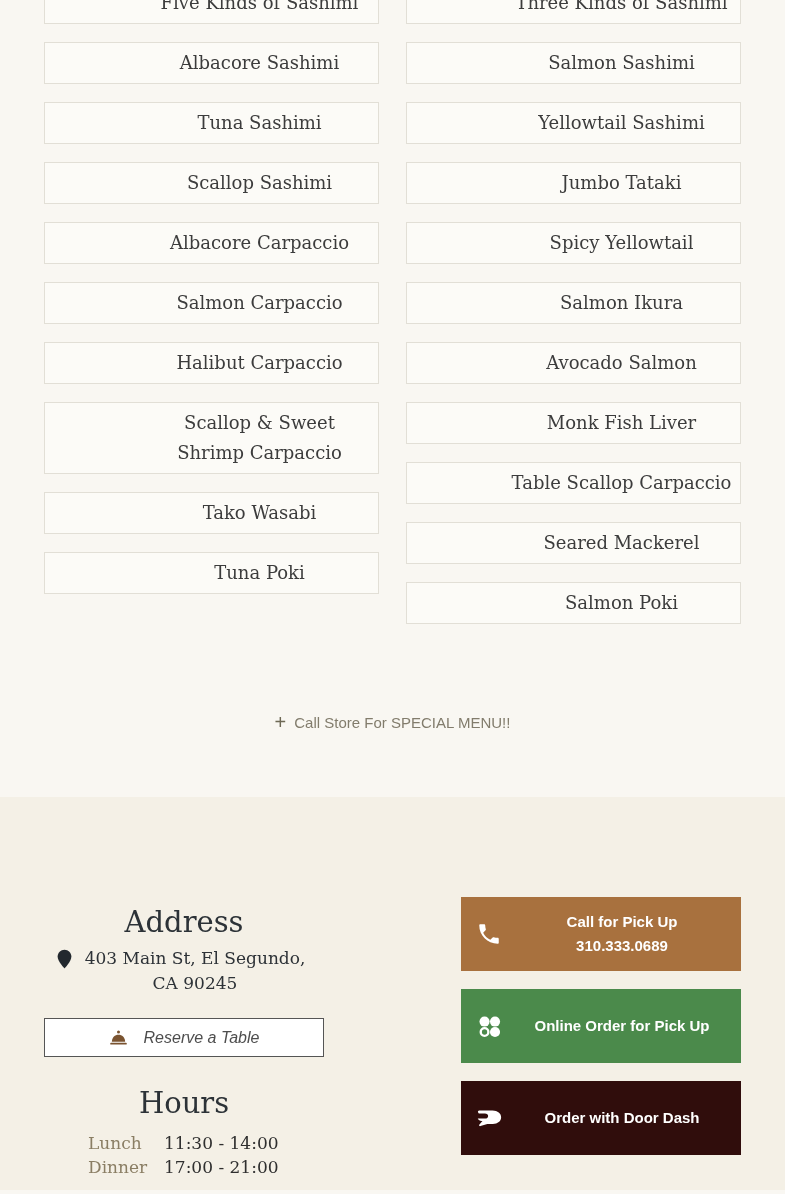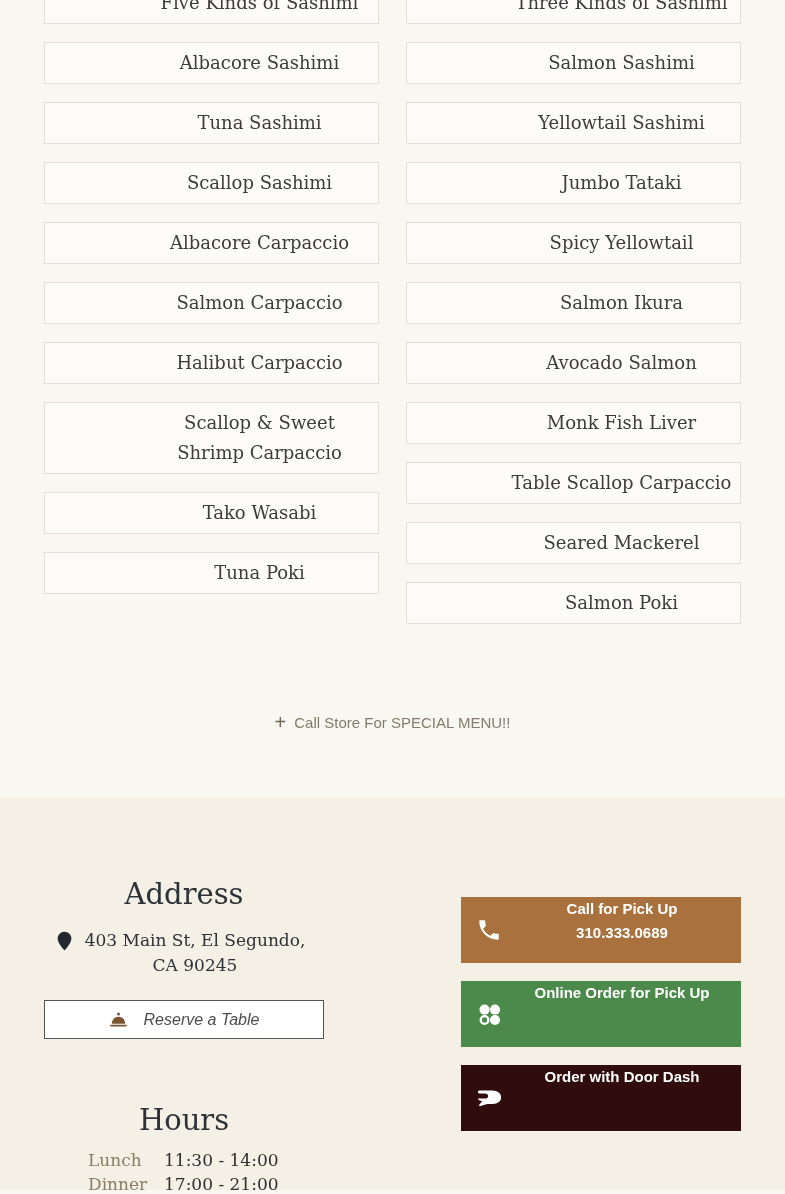--- a/index.html
+++ b/index.html
@@ -59,23 +59,24 @@
     padding: 79px 44px 0 44px;
     display: flex;
     justify-content: space-between;
   }
   .footer-left { width: 280px; text-align: center; }
   .footer-left h2 {
     font-size: 29px;
     font-weight: normal;
     line-height: 36px;
     color: #2c3237;
+    margin-top: 28px;
   }
   .addr-line {
-    margin-top: 16px;
+    margin-top: 6px;
     display: flex;
     justify-content: center;
     align-items: flex-start;
     gap: 7px;
   }
   .addr-line .pin { margin-top: 3px; flex: 0 0 auto; }
   .addr-text {
     display: inline-block;
     max-width: 232px;
     font-size: 17px;
@@ -102,23 +103,24 @@
   .reserve-btn .cloche { display: inline-flex; margin-top: 2px; }
   .hours-h { margin-top: 63px; }
   .hours-rows { margin-top: 10px; }
   .hours-row { display: flex; justify-content: center; gap: 12px; line-height: 24px; }
   .h-label { width: 64px; text-align: left; font-size: 17px; color: #8a7e64; }
   .h-time  { width: 116px; text-align: left; font-size: 17px; color: #2f2f2f; }
 
   .footer-right { width: 280px; margin-top: 21px; }
   .action-btn {
     width: 280px;
-    height: 66px;
+    height: 74px;
     margin-bottom: 18px;
     display: flex;
+    align-items: center;
     cursor: pointer;
     text-decoration: none;
   }
   .action-btn .a-icon {
     flex: 0 0 56px;
     display: flex;
     align-items: center;
     justify-content: center;
   }
   .action-btn .a-text {

